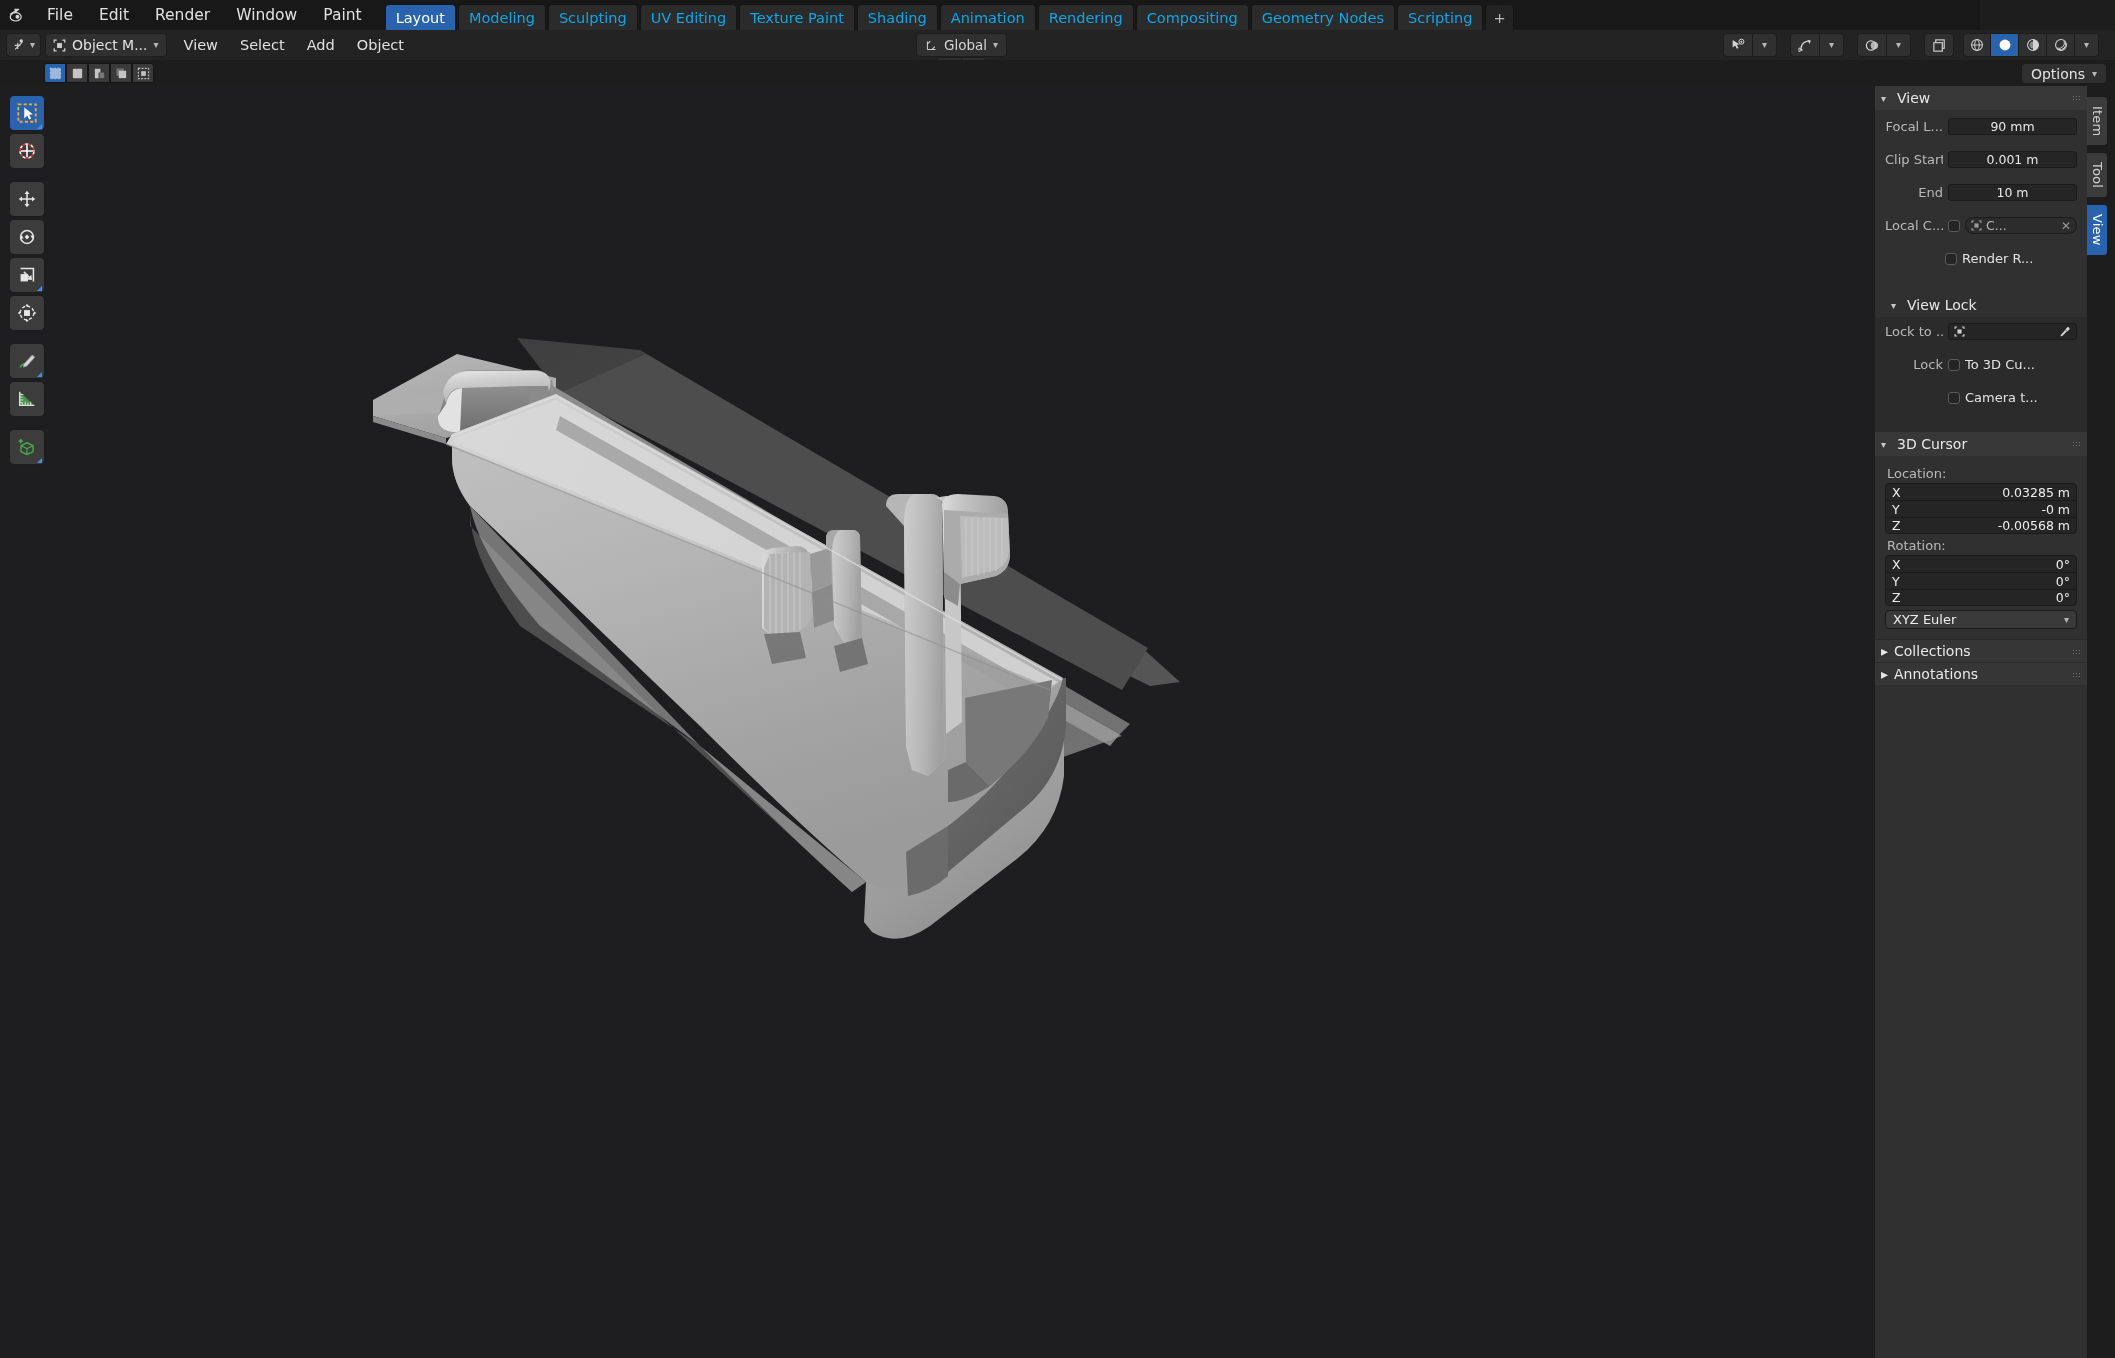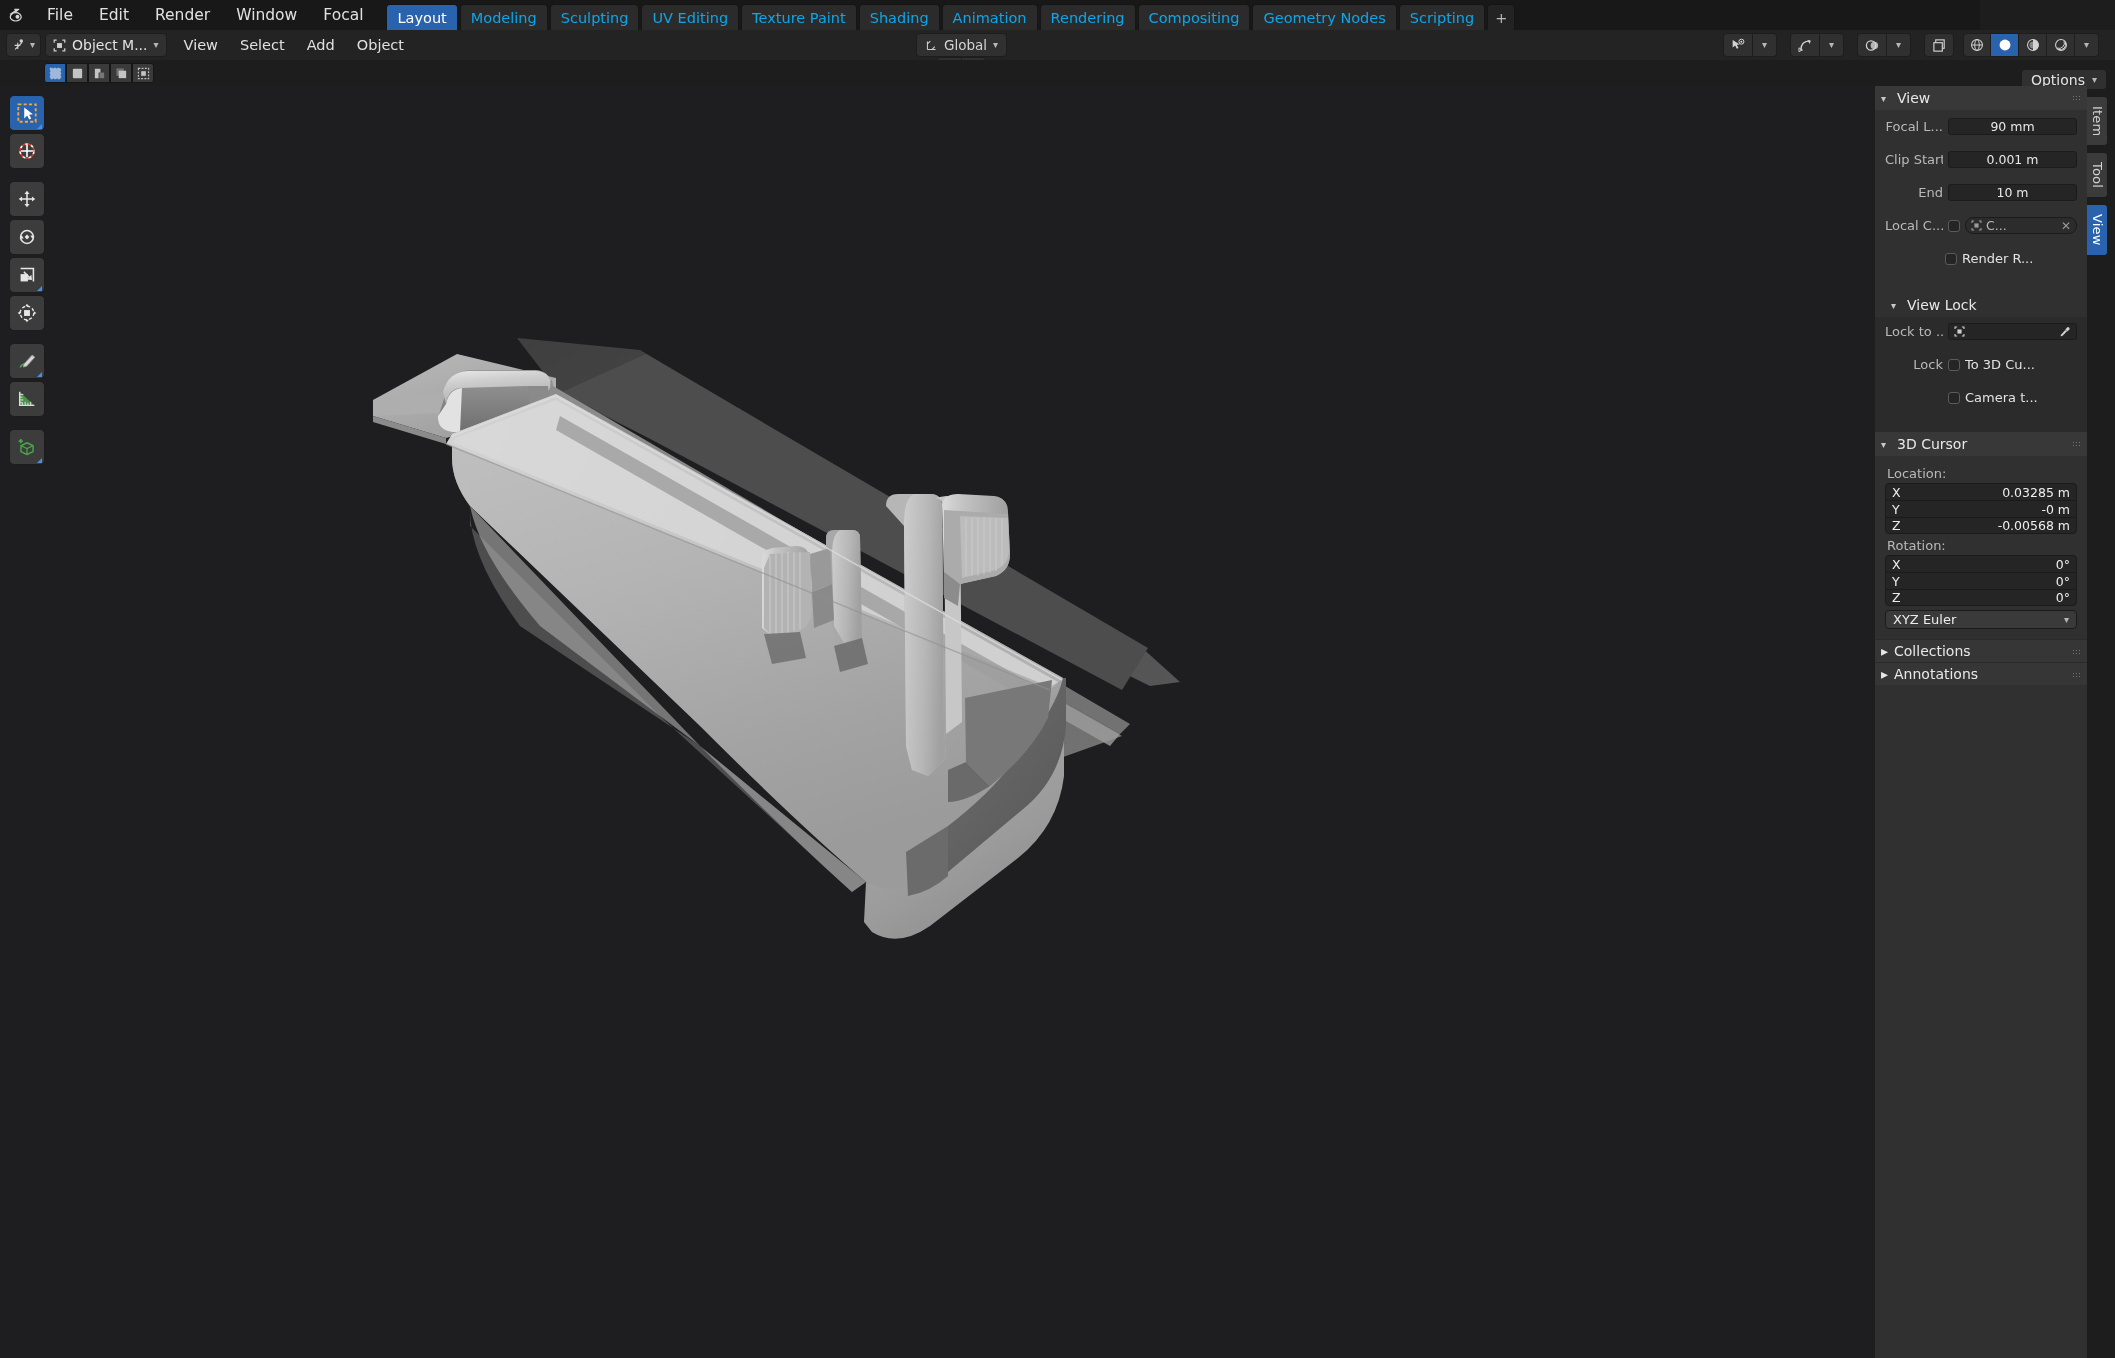--- a/index.html
+++ b/index.html
@@ -68,21 +68,21 @@
     background:#1d1d1d; display:flex; align-items:center; padding-left:44px;
   }
   .selbtn{
     width:22px; height:20px; background:#3a3a3a; border:1px solid #161616;
     display:flex; align-items:center; justify-content:center; border-radius:0;
   }
   .selbtn:first-child{ border-radius:3px 0 0 3px; }
   .selbtn:last-child{ border-radius:0 3px 3px 0; }
   .selbtn.on{ background:#2a63ad; }
   .options-btn{
-    position:absolute; right:8px; top:9px; height:21px; padding:0 9px;
+    position:absolute; right:8px; top:3px; height:21px; padding:0 9px;
     background:#303030; border:1px solid #1d1d1d; border-radius:4px;
     display:flex; align-items:center; gap:7px; font-size:14px; color:#e3e3e3;
   }
 
   
   .viewport{
     position:absolute; left:0; top:86px; width:1875px; height:1272px;
     background:#1e1e20; overflow:hidden;
   }
   
@@ -191,21 +191,21 @@
       <svg width="18" height="18" viewBox="0 0 24 24">
         <path d="M3 14.5c0-3 3.2-5.6 7.3-5.6 4 0 7.3 2.5 7.3 5.6 0 3-3.3 5.5-7.3 5.5S3 17.5 3 14.5z" fill="none" stroke="#d8d8d8" stroke-width="1.6"></path>
         <circle cx="12.6" cy="14.4" r="2.6" fill="#d8d8d8"></circle>
         <path d="M2.6 11.2 L9.4 6.6 M9 4.2 L14.6 4.2 L10.6 7.6 Z" fill="#d8d8d8" stroke="#d8d8d8" stroke-width="1.4" stroke-linejoin="round"></path>
       </svg>
     </div>
     <div class="menu-item">File</div>
     <div class="menu-item">Edit</div>
     <div class="menu-item">Render</div>
     <div class="menu-item">Window</div>
-    <div class="menu-item">Focal</div>
+    <div class="menu-item">Paint</div>
 
     <div class="wstabs">
       <div class="wstab active">Layout</div>
       <div class="wstab">Modeling</div>
       <div class="wstab">Sculpting</div>
       <div class="wstab">UV Editing</div>
       <div class="wstab">Texture Paint</div>
       <div class="wstab">Shading</div>
       <div class="wstab">Animation</div>
       <div class="wstab">Rendering</div>

